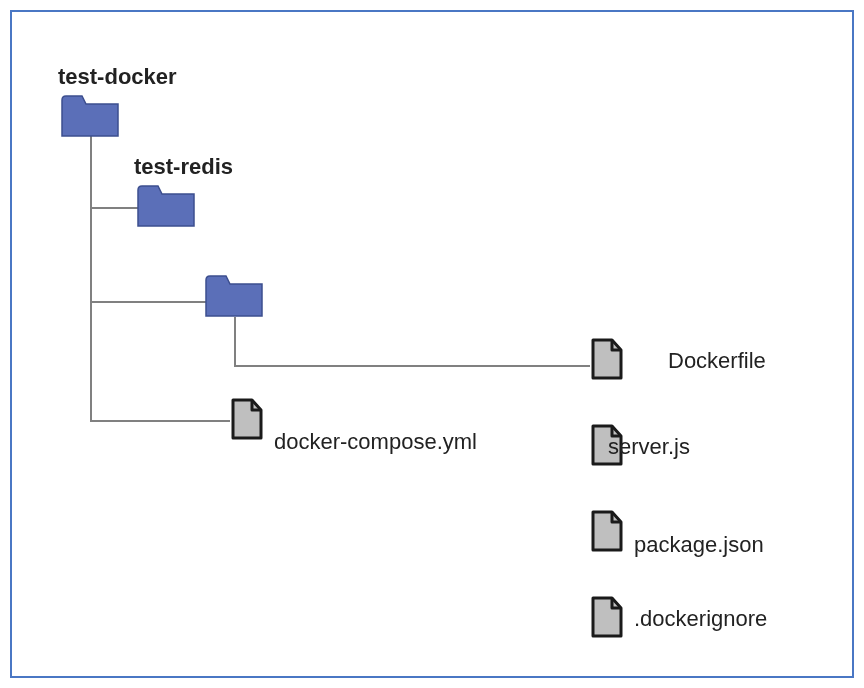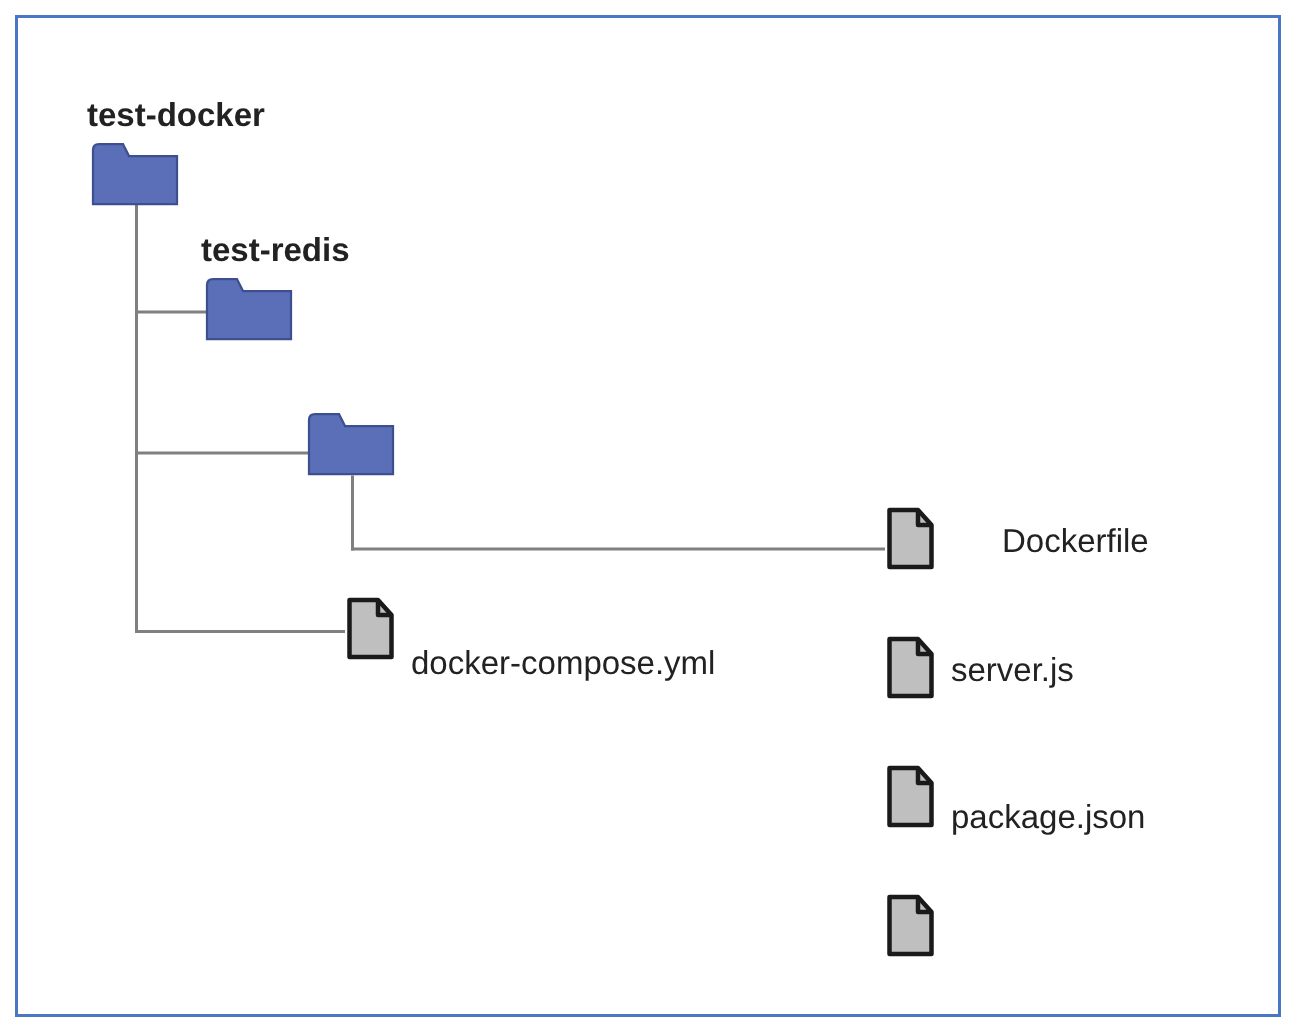--- a/index.html
+++ b/index.html
@@ -96,30 +96,31 @@
       </svg>
   </div>
   <div class="label" style="left:656px; top:336px;">Dockerfile</div>
 
   <div class="file-icon" style="left:578px; top:412px;">
     <svg viewBox="0 0 34 42">
         <path d="M3 2 L22 2 L31 12 L31 40 L3 40 Z" fill="#bfbfbf" stroke="#1a1a1a" stroke-width="3" stroke-linejoin="round"></path>
         <path d="M22 2 L22 12 L31 12" fill="none" stroke="#1a1a1a" stroke-width="3" stroke-linejoin="round"></path>
       </svg>
   </div>
-  <div class="label" style="left:622px; top:422px;">server.js</div>
+  <div class="label" style="left:596px; top:422px;">server.js</div>
 
   <div class="file-icon" style="left:578px; top:498px;">
     <svg viewBox="0 0 34 42">
         <path d="M3 2 L22 2 L31 12 L31 40 L3 40 Z" fill="#bfbfbf" stroke="#1a1a1a" stroke-width="3" stroke-linejoin="round"></path>
         <path d="M22 2 L22 12 L31 12" fill="none" stroke="#1a1a1a" stroke-width="3" stroke-linejoin="round"></path>
       </svg>
   </div>
   <div class="label" style="left:622px; top:520px;">package.json</div>
 
   <div class="file-icon" style="left:578px; top:584px;">
     <svg viewBox="0 0 34 42">
         <path d="M3 2 L22 2 L31 12 L31 40 L3 40 Z" fill="#bfbfbf" stroke="#1a1a1a" stroke-width="3" stroke-linejoin="round"></path>
         <path d="M22 2 L22 12 L31 12" fill="none" stroke="#1a1a1a" stroke-width="3" stroke-linejoin="round"></path>
       </svg>
   </div>
+  <div class="label" style="left:622px; top:594px;">.dockerignore</div>
 
 </div>
 
 </body></html>

